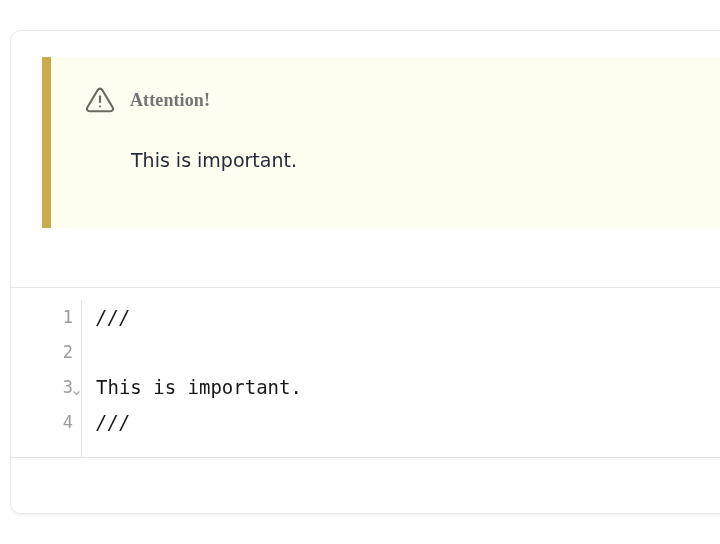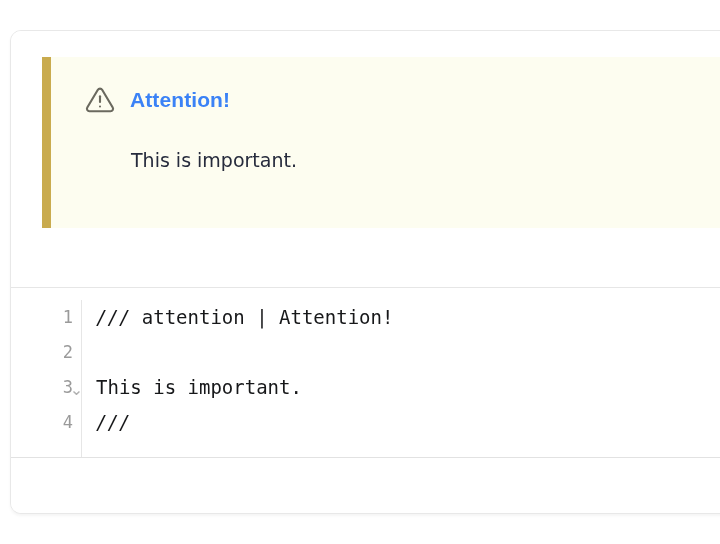--- a/index.html
+++ b/index.html
@@ -67,24 +67,24 @@
   }
 
   .warn-icon {
     width: 30px;
     height: 30px;
     flex: 0 0 30px;
     display: block;
   }
 
   .admonition-title {
-    font-family: Liberation Sans, sans-serif;
-    font-size: 21px;
+    font-family: Liberation Serif, serif;
+    font-size: 18px;
     font-weight: bold;
-    color: #3b82f6;
+    color: #737373;
     letter-spacing: 0.1px;
     white-space: nowrap;
   }
 
   .admonition-body {
     position: absolute;
     left: 80px;
     top: 92px;
     font-family: "DejaVu Sans", sans-serif;
     font-size: 19px;
@@ -230,21 +230,21 @@
             <div class="gutter-row">
               <span class="line-no">3</span>
               <span class="fold-marker">⌄</span>
             </div>
             <div class="gutter-row">
               <span class="line-no">4</span>
             </div>
           </div>
 
         <div class="code-lines" id="code-lines">
-            <div class="code-row"><span class="tok-fence">///</span><span class="tok-plain"> attention | Attention!</span></div>
+            <div class="code-row"><span class="tok-fence">///</span></div>
             <div class="code-row">&nbsp;</div>
             <div class="code-row"><span class="tok-plain">This is important.</span></div>
             <div class="code-row"><span class="tok-fence">///</span></div>
           </div>
 
       </div>
     </div>
 
     <div class="card-footer"></div>
 

